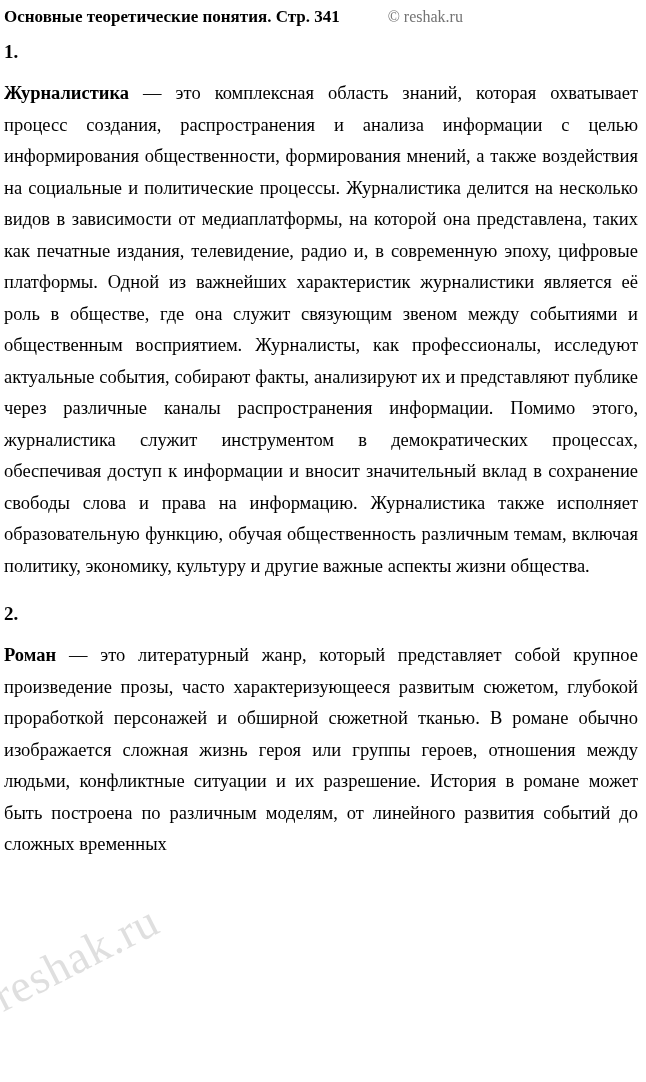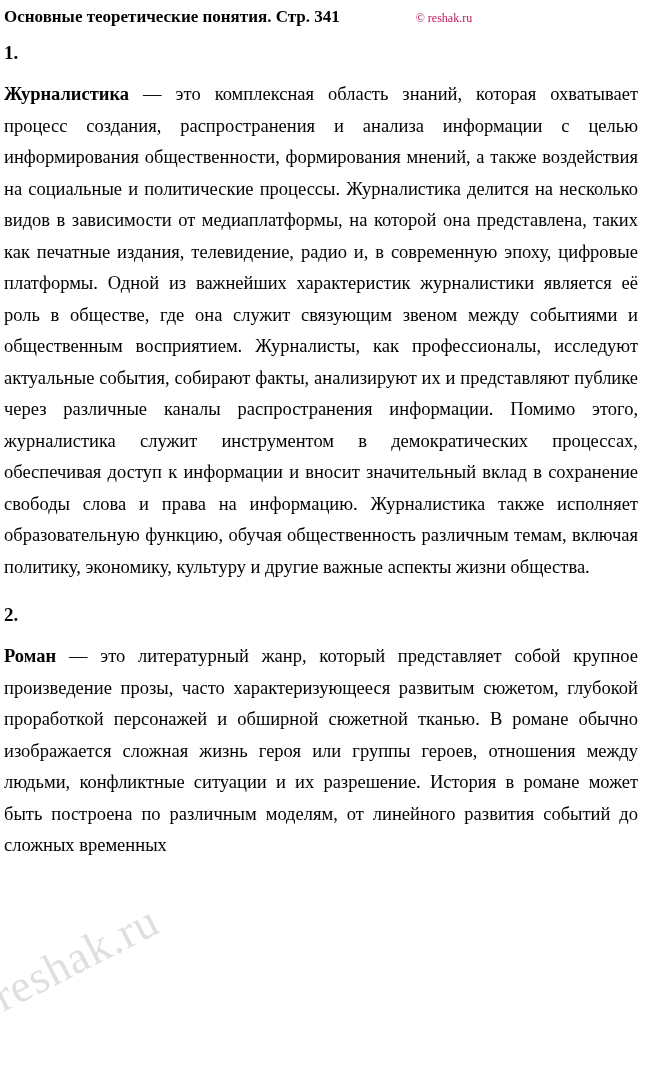--- a/index.html
+++ b/index.html
@@ -29,23 +29,23 @@
     font-size: 17px;
     line-height: 22px;
     margin-bottom: 2px;
   }
   .header-title {
     font-weight: bold;
     font-size: 17px;
     white-space: nowrap;
   }
   .header-watermark {
-    margin-left: 76px;
-    color: #be185d;
-    font-size: 12px;
+    margin-left: 48px;
+    color: #737373;
+    font-size: 16px;
     font-weight: normal;
     white-space: nowrap;
   }
   .task-number {
     font-weight: bold;
     font-size: 19px;
     line-height: 28px;
     margin: 10px 0 8px 0;
   }
   .para {

